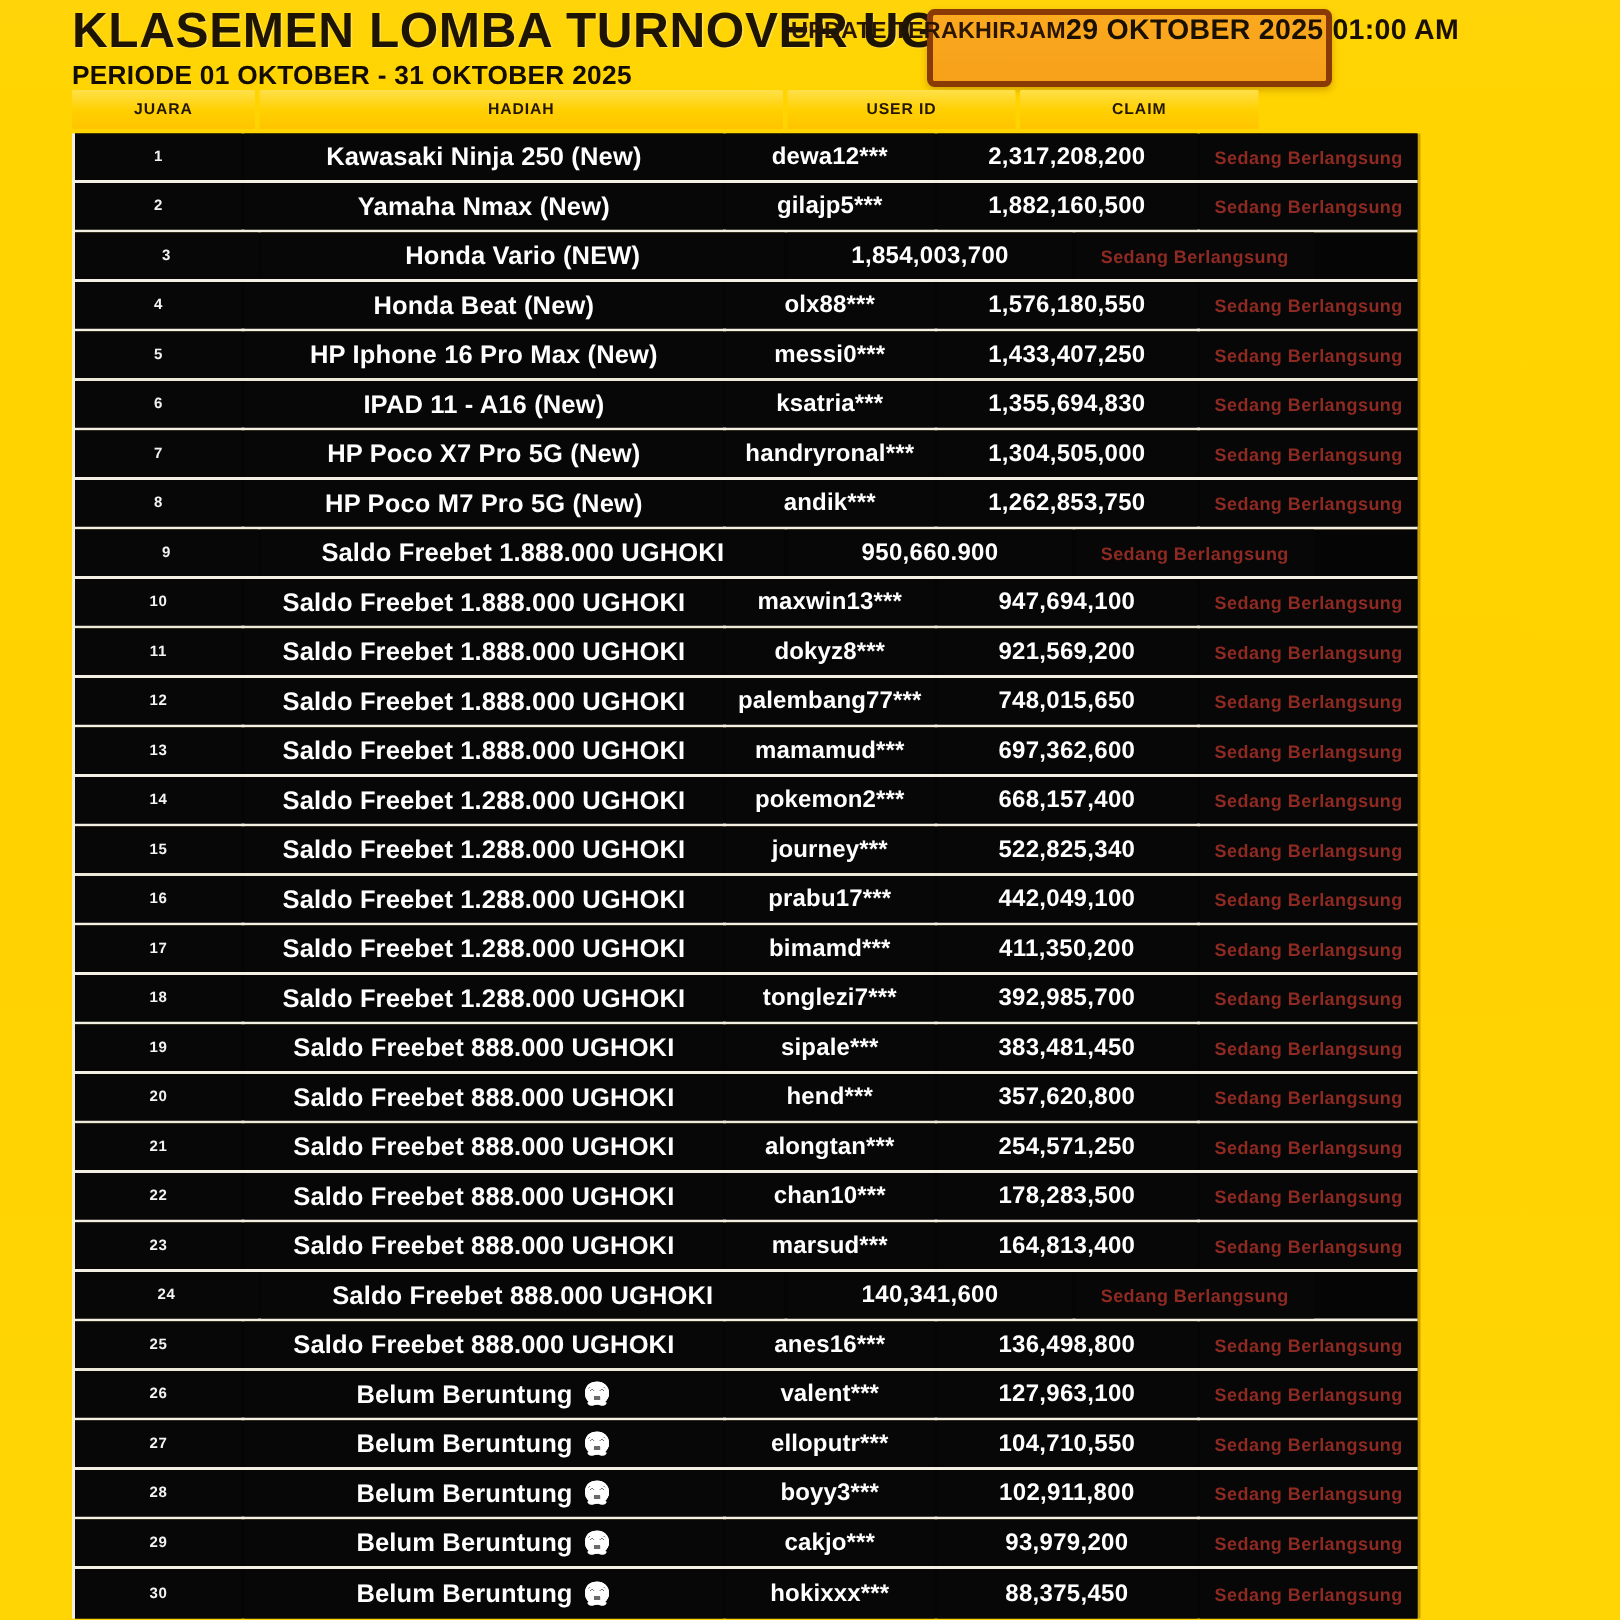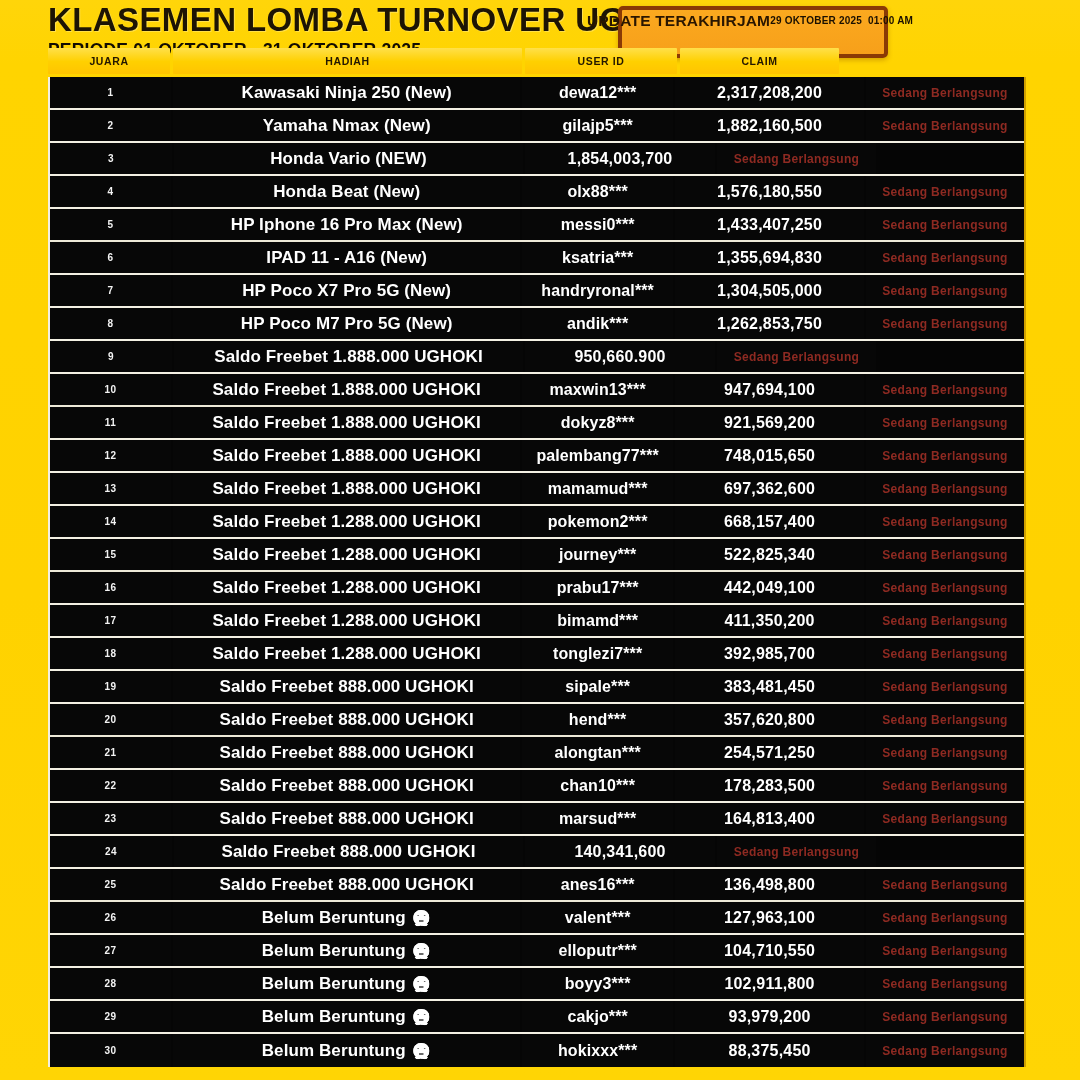--- a/index.html
+++ b/index.html
@@ -83,33 +83,33 @@
   }
 
   .badge-label {
     font-size: 15.5px;
     font-weight: bold;
     color: #2a1600;
     letter-spacing: 0.2px;
   }
 
   .badge-value {
-    font-size: 10px;
+    font-size: 19px;
     font-weight: bold;
     color: #1a1000;
     letter-spacing: 0.2px;
     padding-right: 6px;
   }
 
   
   .table-wrap {
     position: absolute;
     left: 48px;
-    top: 48px;
-    width: 978px;
+    top: 60px;
+    width: 899px;
   }
 
   .col-head-row {
     display: flex;
     height: 26px;
     gap: 3px;
   }
 
   .col-head {
     background: linear-gradient(180deg, #FFE04A 0%, #FFD000 52%, #FFC400 100%);

